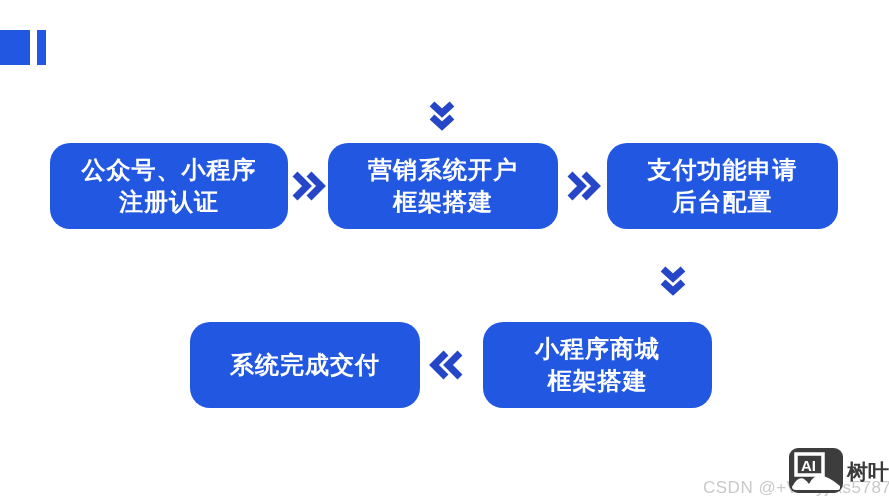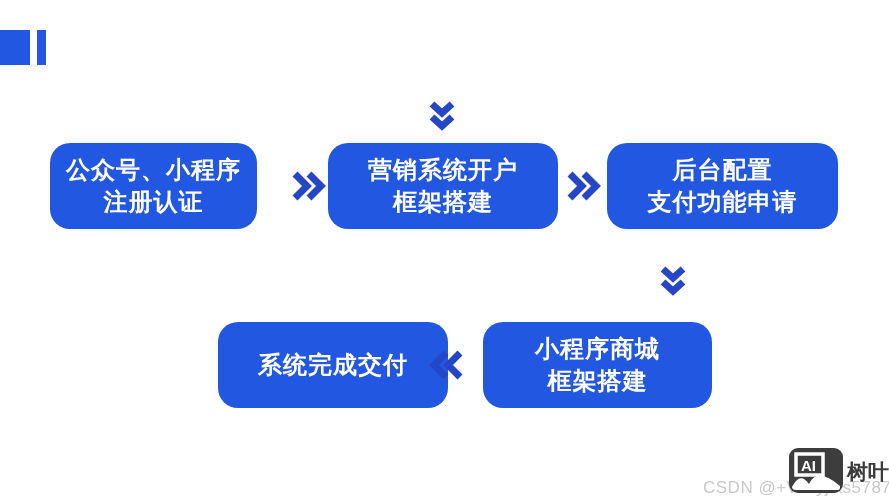--- a/index.html
+++ b/index.html
@@ -33,24 +33,24 @@
     letter-spacing: 1px;
   }
   .pill {
     left: 334px; top: 40px; width: 222px; height: 53px;
     border-radius: 27px;
     font-size: 26px;
     line-height: 30px;
   }
   .box-r1 { top: 143px; height: 86px; }
   .box-r2 { top: 322px; height: 86px; }
-  #box-step1 { left: 50px;  width: 207px; }
+  #box-step1 { left: 50px;  width: 238px; }
   #box-step2 { left: 328px; width: 230px; }
   #box-step3 { left: 607px; width: 231px; }
-  #box-step5 { left: 190px; width: 230px; margin-left: 28px; }
+  #box-step5 { left: 190px; width: 230px; }
   #box-step4 { left: 483px; width: 229px; }
 
   .chev { position: absolute; }
   .chev path { fill: none; stroke: #2546c7; stroke-width: 7; stroke-linejoin: miter; }
   #chev-down-top   { left: 429px; top: 100px; }
   #chev-right-1    { left: 290px; top: 170px; }
   #chev-right-2    { left: 565px; top: 170px; }
   #chev-down-right { left: 660px; top: 265px; }
   #chev-left-1     { left: 429px; top: 349px; }
 
@@ -103,22 +103,22 @@
     <span>营销系统开户</span>
     <span>框架搭建</span>
   </div>
 
   <svg id="chev-right-2" class="chev" width="36" height="32" viewBox="0 0 36 32">
     <path d="M5 4 L17 16 L5 28"></path>
     <path d="M19 4 L31 16 L19 28"></path>
   </svg>
 
   <div class="box box-r1" id="box-step3">
+    <span>支付功能申请</span>
     <span>后台配置</span>
-    <span>支付功能申请</span>
   </div>
 
   <svg id="chev-down-right" class="chev" width="26" height="32" viewBox="0 0 26 32">
     <path d="M3 4 L13 13 L23 4"></path>
     <path d="M3 17 L13 26 L23 17"></path>
   </svg>
 
   <div class="box box-r2" id="box-step5">
     <span>系统完成交付</span>
   </div>

